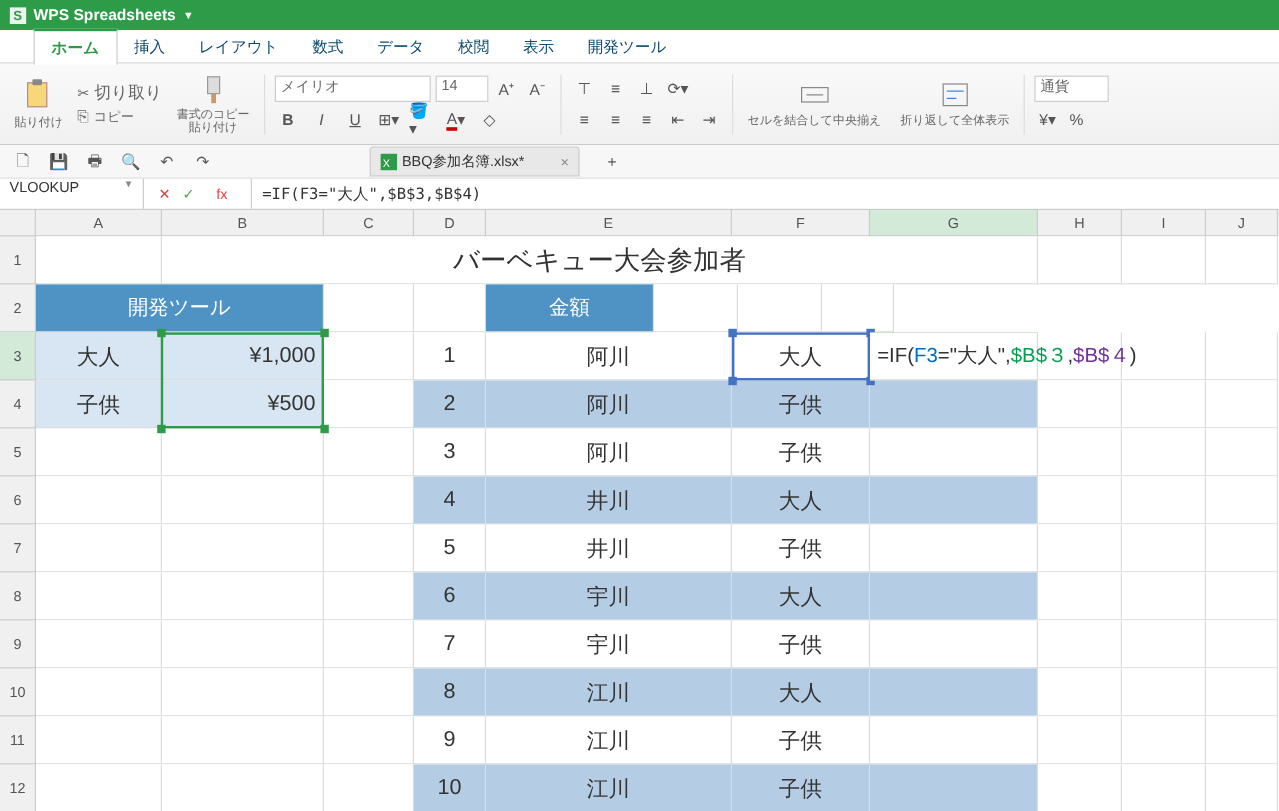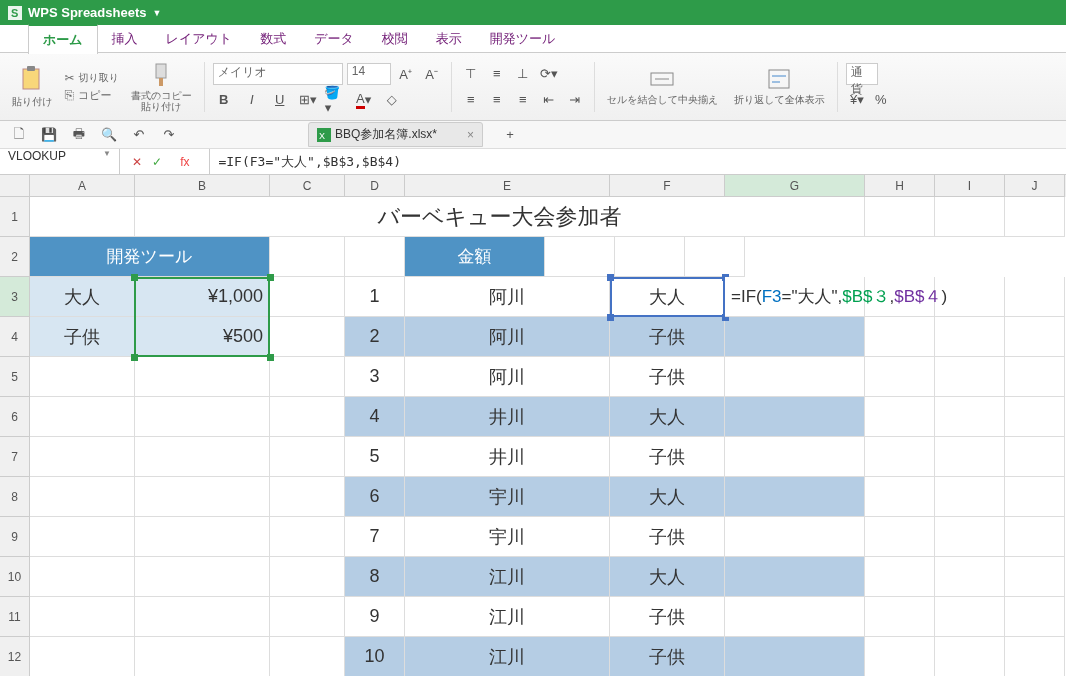--- a/index.html
+++ b/index.html
@@ -1,21 +1,21 @@
 <!DOCTYPE html>
 <html><head>
 <meta charset="utf-8">
 <style>
 *{margin:0;padding:0;box-sizing:border-box;font-family:"Meiryo","メイリオ",sans-serif}
 body{background:#fff;width:1066px;height:676px;overflow:hidden;font-size:12px;color:#333}
 .titlebar{height:25px;background:#2e9b49;color:#fff;display:flex;align-items:center;padding:0 8px;font-size:13px;font-weight:bold}
 .titlebar svg{margin-right:6px}
 .titlebar .drop{margin-left:6px;font-size:9px}
 .menubar{height:28px;background:#fff;display:flex;align-items:center;border-bottom:1px solid #ccc}
-.menubar .tab{padding:5px 14px;color:#701a75;font-size:13px;cursor:pointer;display:flex;align-items:center}
+.menubar .tab{padding:5px 14px;color:#0c4a6e;font-size:13px;cursor:pointer;display:flex;align-items:center}
 .menubar .tab.active{background:#fff;color:#2e9b49;font-weight:bold;border-top:2px solid #2e9b49;border-left:1px solid #ccc;border-right:1px solid #ccc;margin-bottom:-1px}
 .menubar .first{background:#2e9b49;width:28px}
 .ribbon{height:68px;background:linear-gradient(#fafafa,#f0f0f0);border-bottom:1px solid #ccc;display:flex;align-items:center;padding:4px 8px;gap:8px;color:#666}
 .rgroup{display:flex;flex-direction:column;align-items:center;gap:2px;padding:0 4px}
 .rgroup .lbl{font-size:10px;color:#666}
 .ribbon .sep{width:1px;height:50px;background:#ddd}
 .ribbon select,.ribbon .sel{border:1px solid #ccc;background:#fff;height:22px;padding:0 4px;font-size:12px}
 .icnbtn{width:22px;height:22px;display:inline-flex;align-items:center;justify-content:center;color:#555;font-size:13px}
 .qat{height:28px;background:#f7f7f7;border-bottom:1px solid #ddd;display:flex;align-items:center;padding:0 8px;gap:8px}
 .filetab{display:flex;align-items:center;background:#e8e8e8;border:1px solid #ccc;border-radius:3px 3px 0 0;padding:3px 8px;font-size:12px;margin-left:120px}
@@ -84,21 +84,21 @@
   <div class="rgroup">
     <svg width="26" height="28">
         <rect x="4" y="4" width="16" height="20" fill="#f8d77a" stroke="#b88"></rect>
         <rect x="8" y="1" width="8" height="5" fill="#888" rx="1"></rect>
       </svg>
     <span class="lbl">貼り付け</span>
   </div>
   <div style="display:flex;flex-direction:column;gap:3px">
     <div style="display:flex;align-items:center;gap:4px">
         <span>✂</span>
-        <span style="font-size:10px">切り取り</span>
+        <span style="font-size:14px">切り取り</span>
       </div>
     <div style="display:flex;align-items:center;gap:4px">
         <span>⎘</span>
         <span style="font-size:11px">コピー</span>
       </div>
   </div>
   <div class="rgroup">
     <svg width="22" height="26">
         <rect x="6" y="2" width="10" height="14" fill="#ddd" stroke="#999"></rect>
         <rect x="9" y="16" width="4" height="8" fill="#c96"></rect>
@@ -156,21 +156,21 @@
   </div>
   <div class="rgroup">
     <svg width="26" height="24">
         <rect x="3" y="3" width="20" height="18" fill="none" stroke="#888"></rect>
         <path d="M6 9h14M6 15h8" stroke="#48c"></path>
       </svg>
     <span class="lbl">折り返して全体表示</span>
   </div>
   <div class="sep"></div>
   <div style="display:flex;flex-direction:column;gap:4px">
-    <div class="sel" style="width:32px"><span>通貨</span></div>
+    <div class="sel" style="width:62px"><span>通貨</span></div>
     <div style="display:flex;gap:2px">
       <span class="icnbtn">¥▾</span>
       <span class="icnbtn">%</span>
     </div>
   </div>
 </div>
 
 <div class="qat">
   <span class="icnbtn">🗋</span>
   <span class="icnbtn">💾</span>

